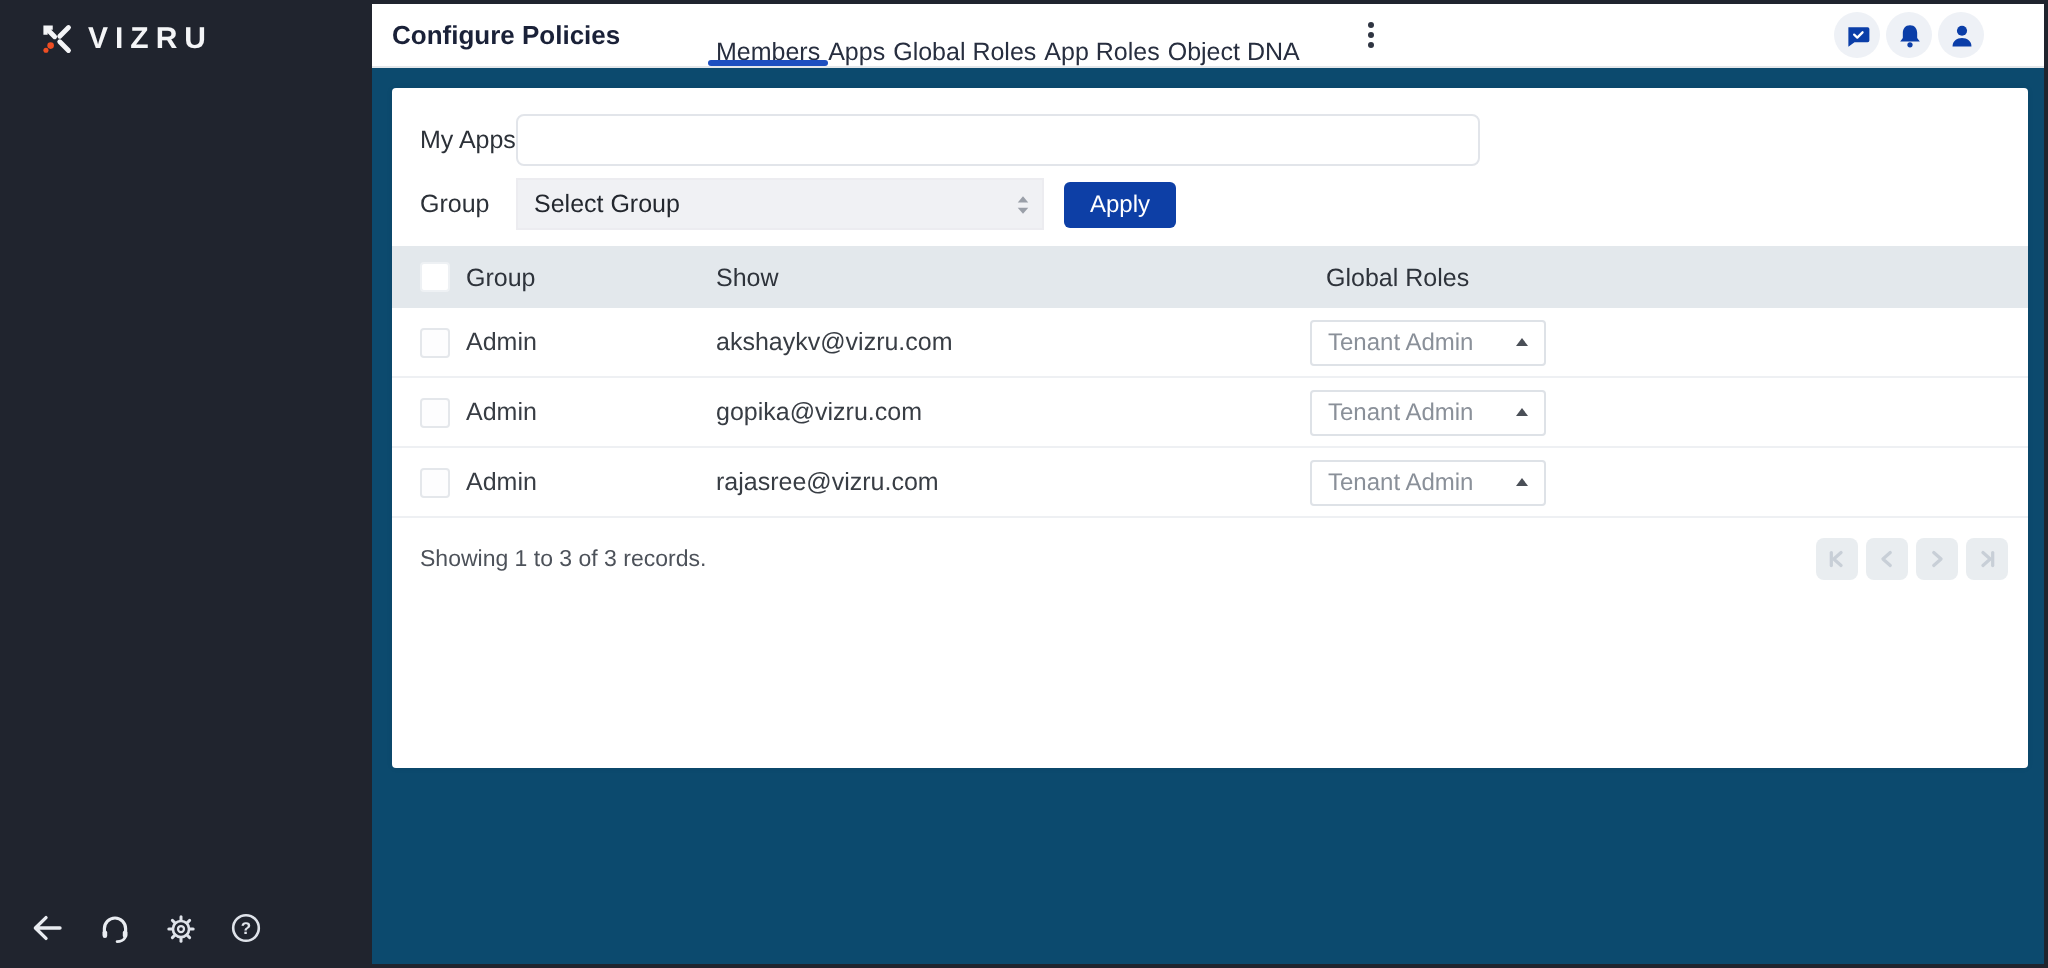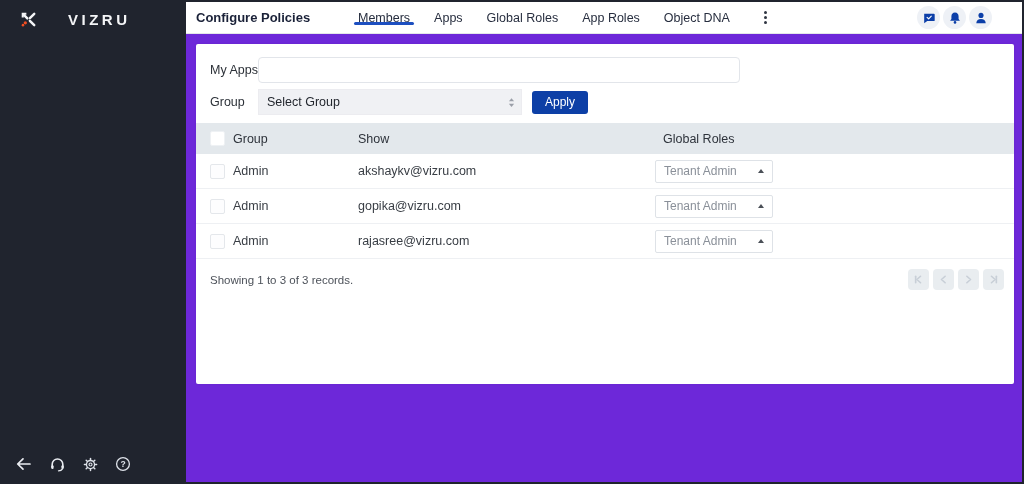--- a/index.html
+++ b/index.html
@@ -2,37 +2,37 @@
 <html><head>
 <meta charset="utf-8">
 <style>
   * { margin:0; padding:0; box-sizing:border-box; }
   html,body { width:1024px; height:484px; font-family:"Liberation Sans", sans-serif; }
   .screen { position:relative; width:1024px; height:484px; border:2px solid #20242e; background:#f0f2f5; overflow:hidden; }
 
   
   .sidebar { position:absolute; left:0; top:0; bottom:0; width:184px; background:#20242e; z-index:3; }
   .logo { display:flex; align-items:center; gap:7px; padding:9px 0 0 18px; cursor:pointer; }
-  .logo-text { color:#f4f5f7; font-size:15px; font-weight:700; letter-spacing:3.5px;margin-left:24px; }
+  .logo-text { color:#f4f5f7; font-size:15px; font-weight:700; letter-spacing:3.5px; }
   .sidebar-footer { position:absolute; left:13px; bottom:10px; display:flex; align-items:center; gap:17px; }
   .side-ic { display:flex; align-items:center; justify-content:center; cursor:pointer; }
 
   
   .topbar { position:absolute; left:184px; right:0; top:0; height:32px; background:#ffffff; border-bottom:1px solid #e4e7ea; display:flex; align-items:stretch; z-index:2; }
   .page-title { width:160px; display:flex; align-items:center; padding-left:10px; font-size:13px; font-weight:700; color:#1a2138; }
-  .tabs { display:flex; align-items:center; gap:20px; margin-left:10px; }
+  .tabs { display:flex; align-items:flex-end; margin-left:10px; }
   .tab { position:relative; display:flex; align-items:center; font-size:12.5px; color:#272e3f; cursor:pointer; padding:0 2px; white-space:nowrap; }
   .tab.active::after { content:""; position:absolute; left:-2px; right:-2px; bottom:0; height:3px; background:#1d4fc0; border-radius:2px; }
   .kebab { display:flex; flex-direction:column; justify-content:center; align-items:center; gap:2px; margin-left:27px; width:14px; cursor:pointer; }
   .kebab i { width:3px; height:3px; border-radius:50%; background:#2f3542; }
   .top-actions { margin-left:auto; margin-right:30px; display:flex; align-items:center; gap:3px; }
   .circle-btn { width:23px; height:23px; border-radius:50%; background:#eef1f6; display:flex; align-items:center; justify-content:center; cursor:pointer; }
 
   
-  .main { position:absolute; left:184px; right:0; top:32px; bottom:0; background:#6d28d9; padding:10px 8px 0 10px; }
+  .main { position:absolute; left:184px; right:0; top:32px; bottom:0; background:#0c4a6e; padding:10px 8px 0 10px; }
   .card { background:#ffffff; height:340px; box-shadow:0 0 3px rgba(20,30,50,.07); border-radius:2px; }
 
   .filters { padding:13px 14px 0 14px; }
   .f-row { display:flex; align-items:center; margin-bottom:6px; }
   .f-label { width:48px; font-size:12.5px; color:#2c3138; flex:none; }
   .myapps-input { width:482px; height:26px; border:1px solid #e2e5ea; border-radius:4px; outline:none; padding:0 8px; font-size:12.5px; font-family:inherit; }
   .group-select { width:264px; height:26px; background:#f0f1f4; border:1px solid #ececf0; display:flex; align-items:center; justify-content:space-between; padding:0 6px 0 8px; font-size:12.5px; color:#23272e; cursor:pointer; }
   .apply-btn { margin-left:10px; height:23px; padding:0 13px; background:#0d3fa6; color:#ffffff; border:none; border-radius:3px; font-size:12px; font-family:inherit; cursor:pointer; }
 
   .toolbar { display:flex; align-items:center; margin-top:10px; height:22px; }

